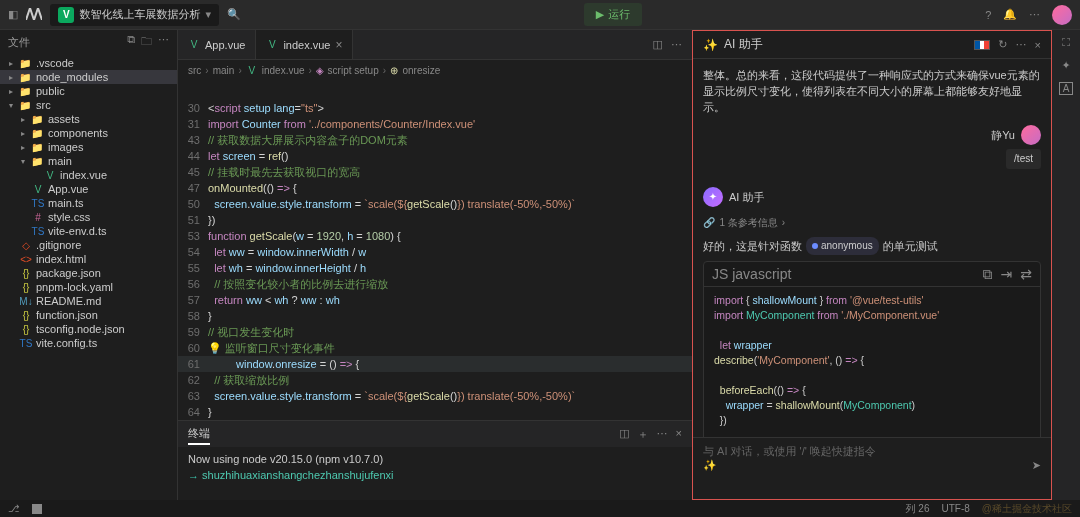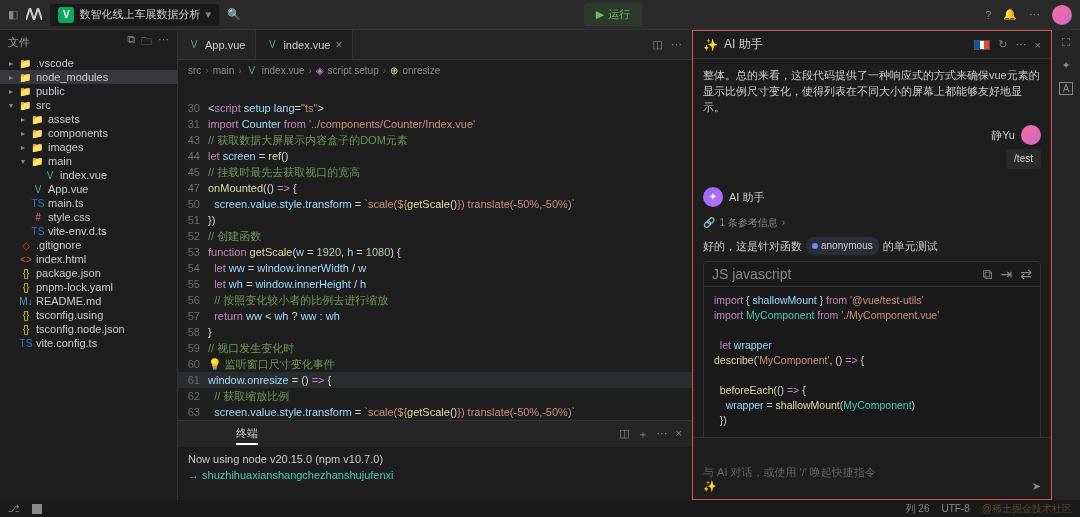--- a/index.html
+++ b/index.html
@@ -40,35 +40,35 @@
     .tab.active { background:#1e1e1e; }
     .tab .close { color:#888; font-size:12px; }
     .tabs-actions { margin-left:auto; display:flex; gap:8px; padding:0 10px; color:#888; }
     .breadcrumb { height:20px; display:flex; align-items:center; gap:4px; padding:0 10px; color:#888; font-size:10px; }
     .bc-sep { color:#666; }
     
     .editor-area { display:flex; flex:1; min-height:0; }
     .editor-split { flex:1; display:flex; flex-direction:column; min-height:0; }
     .code-area { flex:1; overflow:auto; background:#1e1e1e; font-family:Consolas,Menlo,monospace; font-size:11px; line-height:16px;margin-top:20px; }
     .code-line { display:flex; }
-    .code-line.hl { background:#2a2d2e; }
+    .code-line.hl { background:#2a2d2e;gap:28px; }
     .lineno { width:30px; text-align:right; color:#6e6e6e; padding-right:8px; user-select:none; }
     .code-txt { white-space:pre; color:#d4d4d4; }
     .t-kw { color:#c586c0; }
     .t-fn { color:#dcdcaa; }
     .t-str { color:#ce9178; }
     .t-num { color:#b5cea8; }
     .t-com { color:#6a9955; }
     .t-var { color:#9cdcfe; }
     .t-prop { color:#9cdcfe; }
     .t-type { color:#4ec9b0; }
     
     .terminal-panel { height:80px; border-top:1px solid #333; display:flex; flex-direction:column; }
     .term-head { height:26px; display:flex; align-items:center; justify-content:space-between; padding:0 10px; background:#252526; }
-    .term-tabs { display:flex; gap:12px;margin-left:48px; }
+    .term-tabs { display:flex; gap:12px; }
     .term-tab { font-size:11px; color:#ccc; padding:2px 0; border-bottom:2px solid #fff; }
     .term-actions { display:flex; gap:8px; color:#888; }
     .term-body { flex:1; padding:4px 10px; font-family:Consolas,monospace; font-size:11px; line-height:16px; overflow:hidden; }
     .term-line { white-space:pre; }
     .prompt-green { color:#3dc9b0; }
     .prompt-cyan { color:#4ec9b0; }
 
     .right-panel { width:360px; border:1px solid #d9534f; display:flex; flex-direction:column; position:relative; }
     .ai-head { height:28px; display:flex; align-items:center; justify-content:space-between; padding:0 10px; border-bottom:1px solid #333; }
     .ai-title { display:flex; align-items:center; gap:6px; font-size:12px; }
@@ -86,21 +86,21 @@
     .answer-line { display:flex; align-items:center; gap:4px; margin-bottom:6px; flex-wrap:wrap; }
     .anon-badge { background:#2d2d3a; padding:1px 6px; border-radius:8px; font-size:10px; display:inline-flex; align-items:center; gap:3px; }
     .anon-dot { width:6px; height:6px; border-radius:50%; background:#6c8cff; }
     
     .code-block { background:#1a1a1a; border-radius:4px; margin-top:6px; border:1px solid #333; }
     .code-block-head { display:flex; justify-content:space-between; padding:4px 8px; border-bottom:1px solid #333; font-size:14px; color:#888; }
     .cb-actions { display:flex; gap:8px; }
     .code-block-body { padding:6px 10px; font-family:Consolas,monospace; font-size:10.5px; line-height:15px; }
     .code-block-body .line { white-space:pre; }
     
-    .ai-input { height:62px; border-top:1px solid #333; padding:6px 10px; display:flex; flex-direction:column; justify-content:flex-end; }
+    .ai-input { height:62px; border-top:1px solid #333; padding:6px 10px; display:flex; flex-direction:column; justify-content:flex-start; }
     .ai-input-text { color:#666; font-size:11px; }
     .ai-input-bottom { display:flex; justify-content:space-between; align-items:center; }
     
     .right-rail { width:28px; background:#252526; display:flex; flex-direction:column; align-items:center; padding-top:6px; gap:10px; color:#888; }
     
     .statusbar { height:17px; background:#1a1a1a; display:flex; align-items:center; padding:0 8px; gap:12px; font-size:10px; color:#888; position:absolute; bottom:0; left:0; right:0; }
     .sb-right { margin-left:auto; display:flex; gap:12px; align-items:center; }
     .watermark { color:#5a4a2a; }
     
     ::-webkit-scrollbar { width:8px; height:8px; }
@@ -233,21 +233,21 @@
           <span class="fname">pnpm-lock.yaml</span>
         </div>
         <div class="tree-item" style="padding-left: 6px;">
           <span class="chev"></span>
           <span class="fi fi-md">M↓</span>
           <span class="fname">README.md</span>
         </div>
         <div class="tree-item" style="padding-left: 6px;">
           <span class="chev"></span>
           <span class="fi fi-json">{}</span>
-          <span class="fname">tsconfig.using</span>
+          <span class="fname">function.json</span>
         </div>
         <div class="tree-item" style="padding-left: 6px;">
           <span class="chev"></span>
           <span class="fi fi-json">{}</span>
           <span class="fname">tsconfig.node.json</span>
         </div>
         <div class="tree-item" style="padding-left: 6px;">
           <span class="chev"></span>
           <span class="fi fi-ts">TS</span>
           <span class="fname">vite.config.ts</span>
@@ -314,24 +314,20 @@
             </div>
             <div class="code-line">
               <span class="lineno">50</span>
               <span class="code-txt">  <span class="t-var">screen</span>.<span class="t-prop">value</span>.<span class="t-prop">style</span>.<span class="t-prop">transform</span> = <span class="t-str">`scale(${</span><span class="t-fn">getScale</span>()<span class="t-str">}) translate(-50%,-50%)`</span></span>
             </div>
             <div class="code-line">
               <span class="lineno">51</span>
               <span class="code-txt">})</span>
             </div>
             <div class="code-line">
-              <span class="lineno">52</span>
-              <span class="code-txt"><span class="t-com">// 创建函数</span></span>
-            </div>
-            <div class="code-line">
               <span class="lineno">53</span>
               <span class="code-txt"><span class="t-kw">function</span> <span class="t-fn">getScale</span>(<span class="t-var">w</span> = <span class="t-num">1920</span>, <span class="t-var">h</span> = <span class="t-num">1080</span>) {</span>
             </div>
             <div class="code-line">
               <span class="lineno">54</span>
               <span class="code-txt">  <span class="t-kw">let</span> <span class="t-var">ww</span> = <span class="t-var">window</span>.<span class="t-prop">innerWidth</span> / <span class="t-var">w</span></span>
             </div>
             <div class="code-line">
               <span class="lineno">55</span>
               <span class="code-txt">  <span class="t-kw">let</span> <span class="t-var">wh</span> = <span class="t-var">window</span>.<span class="t-prop">innerHeight</span> / <span class="t-var">h</span></span>

